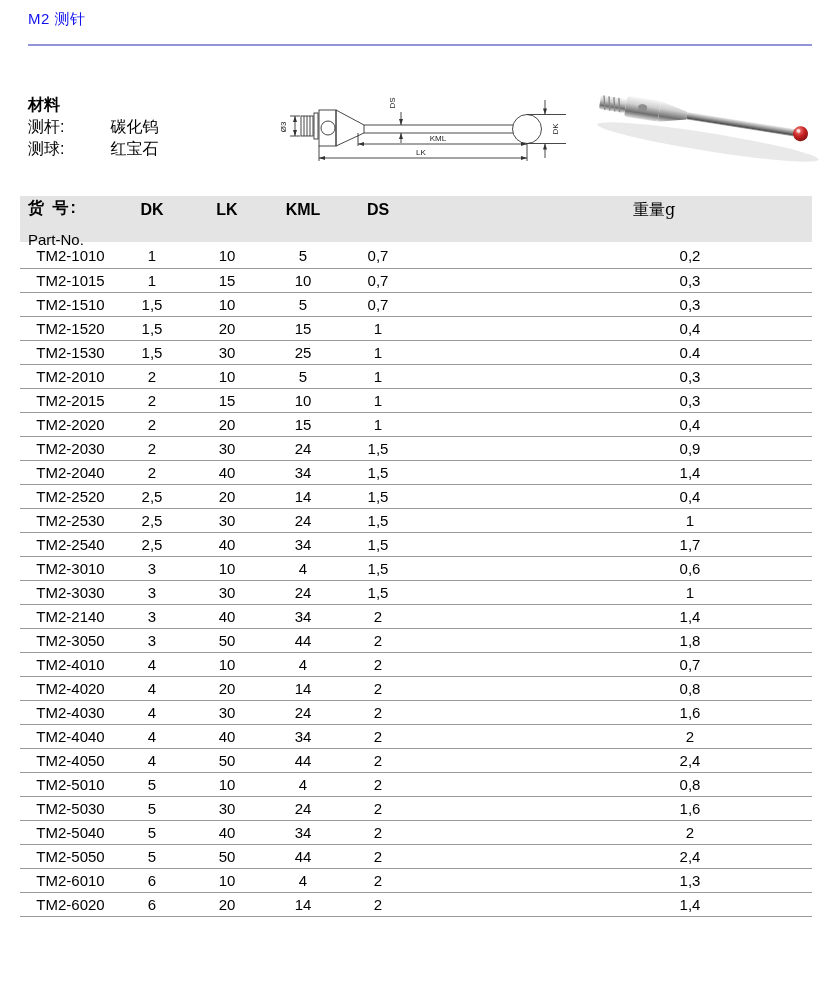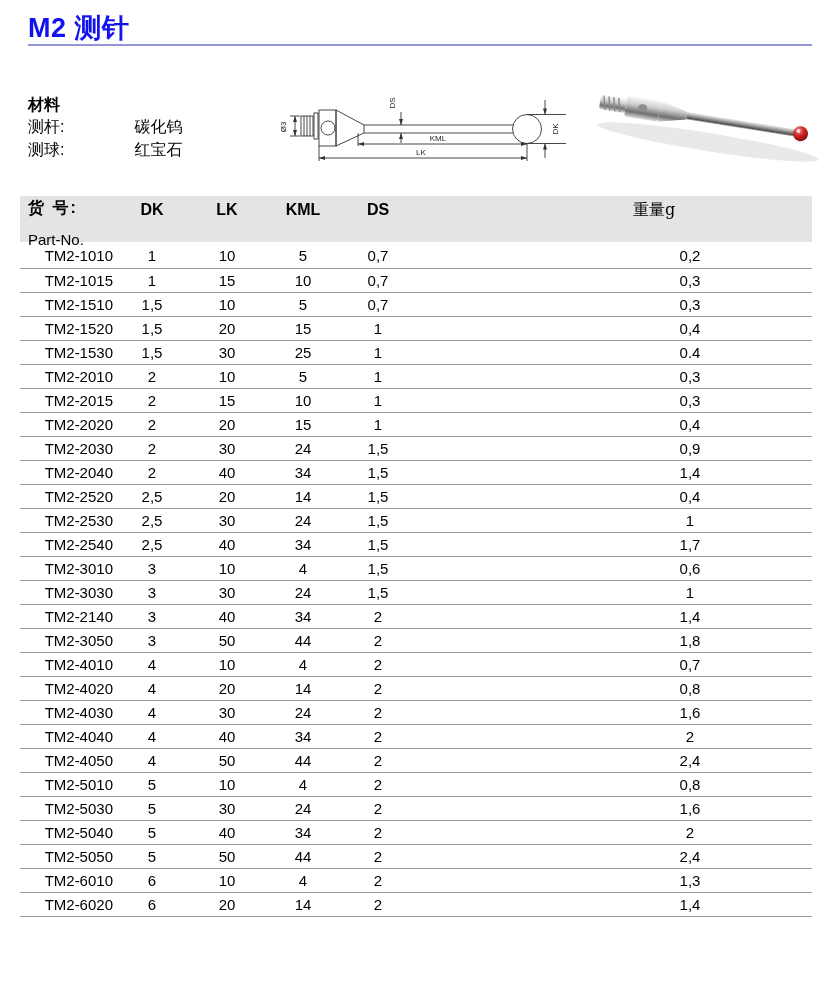--- a/index.html
+++ b/index.html
@@ -3,30 +3,30 @@
 <meta charset="utf-8">
 <style>
   html,body{margin:0;padding:0;background:#fff;}
   .page{
     position:relative;width:830px;height:981px;background:#fff;overflow:hidden;
     font-family:"Liberation Sans","DejaVu Sans",sans-serif;color:#000;
   }
   
   .page-title{
     position:absolute;left:28px;top:10px;margin:0;
-    font-size:27px;font-weight:bold;color:#1212ee;letter-spacing:.5px;
+    font-size:15px;font-weight:normal;color:#1212ee;letter-spacing:.5px;
   }
   .title-rule{
     position:absolute;left:28px;top:44px;width:784px;height:2px;background:#9095d8;
   }
   
   .materials{position:absolute;left:28px;top:94px;font-size:16px;line-height:22px;}
   .mat-heading{font-weight:bold;}
   .mat-label{display:inline-block;width:78px;font-weight:normal;}
-  .mat-value{font-family:Liberation Mono, monospace;margin-left:24px;}
+  .mat-value{font-family:Liberation Serif, serif;}
   
   .drawing{position:absolute;left:278px;top:84px;}
   .drawing text{font-family:"Liberation Sans","DejaVu Sans",sans-serif;font-size:8px;fill:#222;}
   .photo{position:absolute;left:588px;top:86px;}
   
   .thead{
     position:absolute;left:20px;top:196px;width:792px;height:46px;background:#e4e4e4;
   }
   .th-part{position:absolute;left:8px;top:2px;}
   .th-part .cn{display:block;font-size:16px;font-weight:bold;letter-spacing:2px;}
@@ -40,21 +40,21 @@
   
   table.parts{
     position:absolute;left:20px;top:244px;width:792px;
     border-collapse:collapse;table-layout:fixed;
   }
   table.parts td{
     box-sizing:border-box;height:24px;padding:0;
     border-bottom:1px solid #9a9a9a;
     font-size:15px;text-align:center;vertical-align:middle;
   }
-  table.parts td.part{ text-align:right;padding-left:8px; }
+  table.parts td.part{ text-align:center;padding-left:8px; }
   table.parts td.weight{ padding-left:155px; }
 </style>
 </head>
 <body>
 
 <div class="page">
 
   <h1 class="page-title">M2 测针</h1>
   <div class="title-rule"></div>
 

